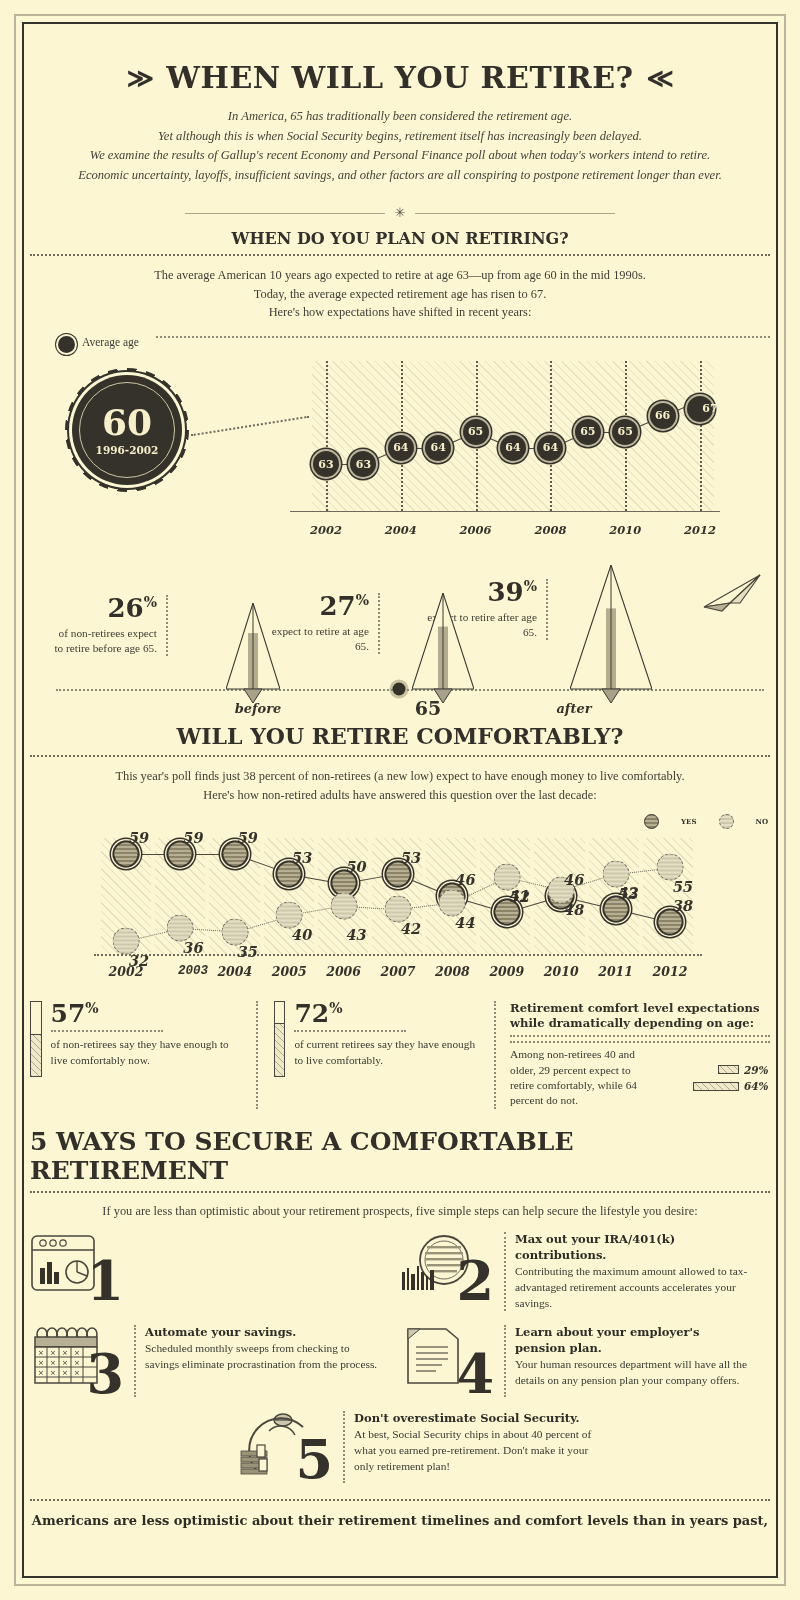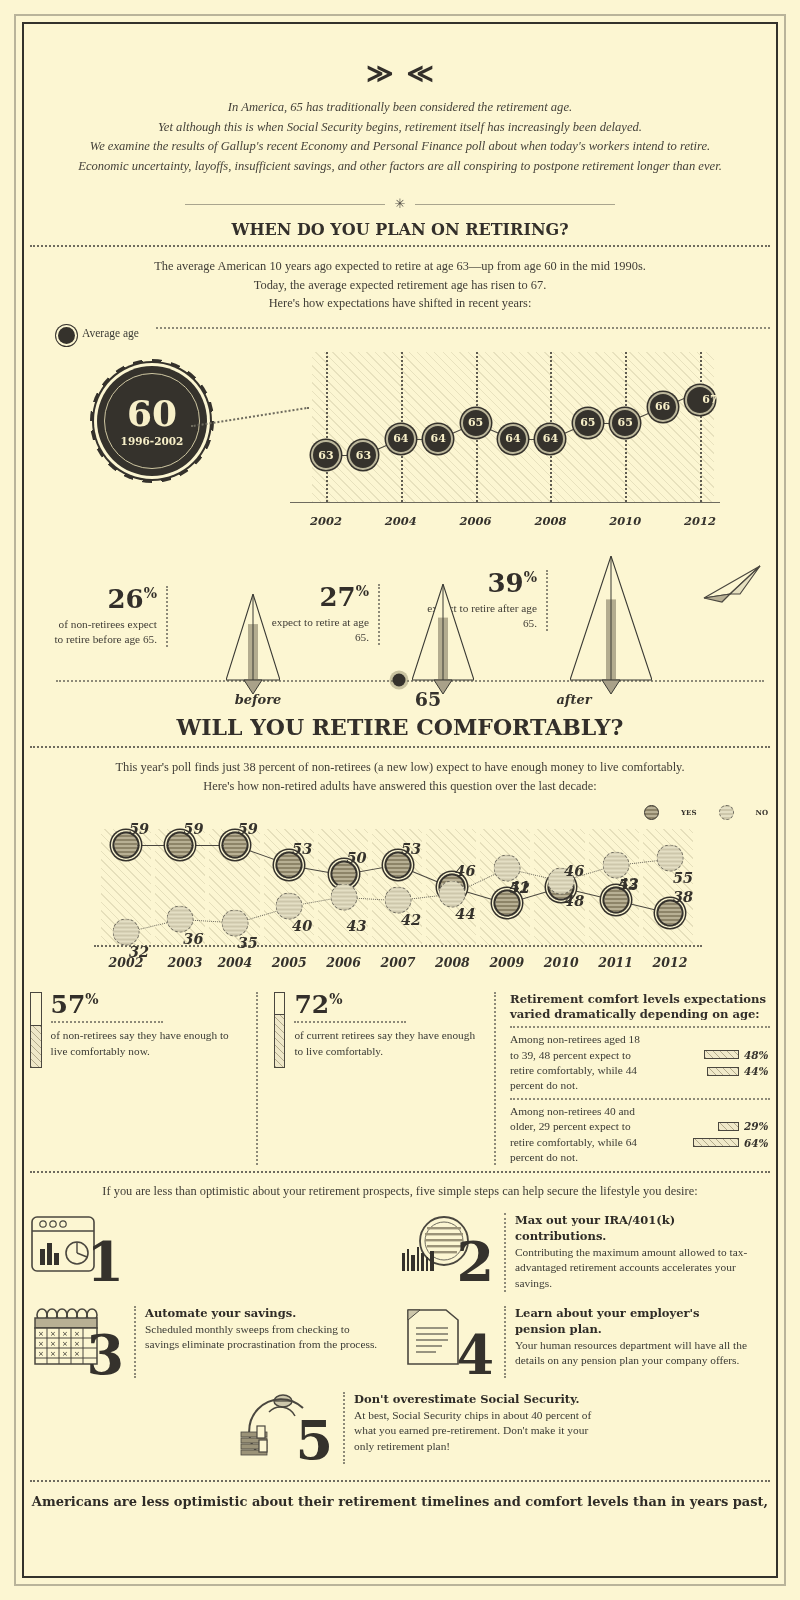--- a/index.html
+++ b/index.html
@@ -43,21 +43,21 @@
   .yrlab{position:absolute;top:166px;font-family:"DejaVu Serif",serif;font-weight:bold;font-style:italic;font-size:11.5px;color:#35322c;transform:translateX(-50%);}
   .node{position:absolute;width:30px;height:30px;border-radius:50%;background:#35322c;
     border:2px solid #bdb89c;box-shadow:0 0 0 1.5px #35322c;
     display:flex;align-items:center;justify-content:center;
     font-family:"DejaVu Serif",serif;font-weight:bold;font-size:11px;color:#F7EFC8;
     transform:translate(-50%,-50%);z-index:3;}
   .seg{position:absolute;height:1.3px;background:#4a473f;transform-origin:0 0;z-index:1;}
 
   .seal{position:absolute;left:42px;top:18px;width:110px;height:110px;border-radius:50%;
     background:#35322c;display:flex;flex-direction:column;align-items:center;justify-content:center;color:#F7EFC8;
-    box-shadow:0 0 0 3px #FCF6D2, 0 0 0 5px #35322c;margin-left:25px;}
+    box-shadow:0 0 0 3px #FCF6D2, 0 0 0 5px #35322c;}
   .seal .scallop{position:absolute;inset:-7px;border-radius:50%;
     background:repeating-conic-gradient(#35322c 0 9deg, transparent 9deg 18deg);z-index:-1;}
   .seal .ring{position:absolute;inset:7px;border:1.5px solid #cfc7a2;border-radius:50%;}
   .seal .big{font-family:"DejaVu Serif",serif;font-weight:bold;font-size:36px;line-height:1;}
   .seal .yrs{font-family:"DejaVu Serif",serif;font-weight:bold;font-size:10.5px;margin-top:4px;}
   .seal-dots{position:absolute;left:160px;top:68px;width:120px;border-top:2.5px dotted #6e6b5e;transform:rotate(-9deg);}
 
   
   .baseline{position:absolute;left:26px;right:6px;top:118px;border-top:2px dotted #8d8a78;}
   .ba-wrap{position:relative;height:150px;margin-top:14px;}
@@ -130,20 +130,21 @@
 </head>
 <body>
 
 <div class="frame-outer"></div>
 <div class="frame-inner"></div>
 
 <div class="page">
 
   <div class="hdr-title">
     <span class="flourish">≫</span>
+    <span>WHEN WILL YOU RETIRE?</span>
     <span class="flourish r">≫</span>
   </div>
   <div class="hdr-sub">
     <div>In America, 65 has traditionally been considered the retirement age.</div>
     <div>Yet although this is when Social Security begins, retirement itself has increasingly been delayed.</div>
     <div>We examine the results of Gallup's recent Economy and Personal Finance poll about when today's workers intend to retire.</div>
     <div>Economic uncertainty, layoffs, insufficient savings, and other factors are all conspiring to postpone retirement longer than ever.</div>
   </div>
 
   <div class="rule-wrap">
@@ -364,21 +365,21 @@
           <div class="vlab" style="left: 474.2px; top: 70.5556px;">48</div>
           <div class="pt no" style="left: 515.6px; top: 35.4444px;"></div>
           <div class="vlab" style="left: 528.6px; top: 54.4444px;">53</div>
           <div class="pt no" style="left: 570px; top: 29px;"></div>
           <div class="vlab" style="left: 583px; top: 48px;">55</div>
         </div>
     </div>
     <div class="yn-axis"></div>
     <div id="yn-years">
         <div class="yn-year" style="left: 96px;">2002</div>
-        <div class="yn-year" style="left: 155px;">2003</div>
+        <div class="yn-year" style="left: 163px; font-family: Liberation Mono, monospace;">2003</div>
         <div class="yn-year" style="left: 204.8px;">2004</div>
         <div class="yn-year" style="left: 259.2px;">2005</div>
         <div class="yn-year" style="left: 313.6px;">2006</div>
         <div class="yn-year" style="left: 368px;">2007</div>
         <div class="yn-year" style="left: 422.4px;">2008</div>
         <div class="yn-year" style="left: 476.8px;">2009</div>
         <div class="yn-year" style="left: 531.2px;">2010</div>
         <div class="yn-year" style="left: 585.6px;">2011</div>
         <div class="yn-year" style="left: 640px;">2012</div>
       </div>
@@ -399,52 +400,40 @@
       <div class="therm">
           <div class="fill" id="fill1" style="height: 72%;"></div>
         </div>
       <div>
         <div class="stat-pct"><span>72</span><sup>%</sup></div>
         <div class="stat-sep"></div>
         <div class="stat-desc">of current retirees say they have enough to live comfortably.</div>
       </div>
     </div>
     <div class="agebox">
-      <h4>Retirement comfort levels expectations varied dramatically depending on age:</h4>
+      <h4>Retirement comfort level expectations while dramatically depending on age:</h4>
       <div class="dotrule light" style="margin:4px 0;"></div>
-      <div class="agerow">
-        <p>Among non-retirees aged 18 to 39, 48 percent expect to retire comfortably, while 44 percent do not.</p>
-        <div class="minibars">
-          <div class="minirow">
-            <div class="minibar" id="mb00" style="width: 34.56px;"></div>
-            <span class="minipct">48%</span>
-          </div>
-          <div class="minirow">
-            <div class="minibar" id="mb01" style="width: 31.68px;"></div>
-            <span class="minipct">44%</span>
-          </div>
-        </div>
-      </div>
       <div class="dotrule light" style="margin:4px 0;width:260px;"></div>
       <div class="agerow">
         <p>Among non-retirees 40 and older, 29 percent expect to retire comfortably, while 64 percent do not.</p>
         <div class="minibars">
           <div class="minirow">
             <div class="minibar" id="mb10" style="width: 20.88px;"></div>
             <span class="minipct">29%</span>
           </div>
           <div class="minirow">
             <div class="minibar" id="mb11" style="width: 46.08px;"></div>
             <span class="minipct">64%</span>
           </div>
         </div>
       </div>
     </div>
   </div>
 
+  <h2 class="sect" style="font-size:25px;text-align:left;margin-top:18px;">5 WAYS TO SECURE A COMFORTABLE RETIREMENT</h2>
   <div class="dotrule"></div>
   <div class="lead" style="margin:9px 0 6px;">If you are less than optimistic about your retirement prospects, five simple steps can help secure the lifestyle you desire:</div>
 
   <div class="ways" id="ways-grid">
       <div class="way">
         <div class="way-ico"><svg width="84" height="62" viewBox="0 0 84 62">
             <rect x="2" y="4" width="62" height="54" rx="5" fill="#FCF6D2" stroke="#4a473f" stroke-width="1.6"></rect>
             <line x1="2" y1="18" x2="64" y2="18" stroke="#4a473f" stroke-width="1.4"></line>
             <circle cx="13" cy="11" r="3.2" fill="none" stroke="#4a473f" stroke-width="1.2"></circle>
             <circle cx="23" cy="11" r="3.2" fill="none" stroke="#4a473f" stroke-width="1.2"></circle>

